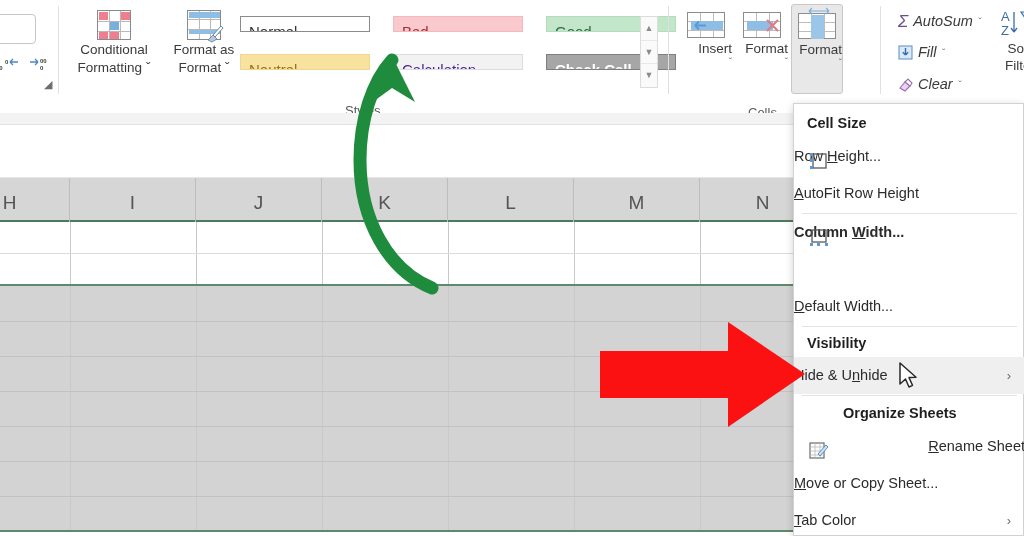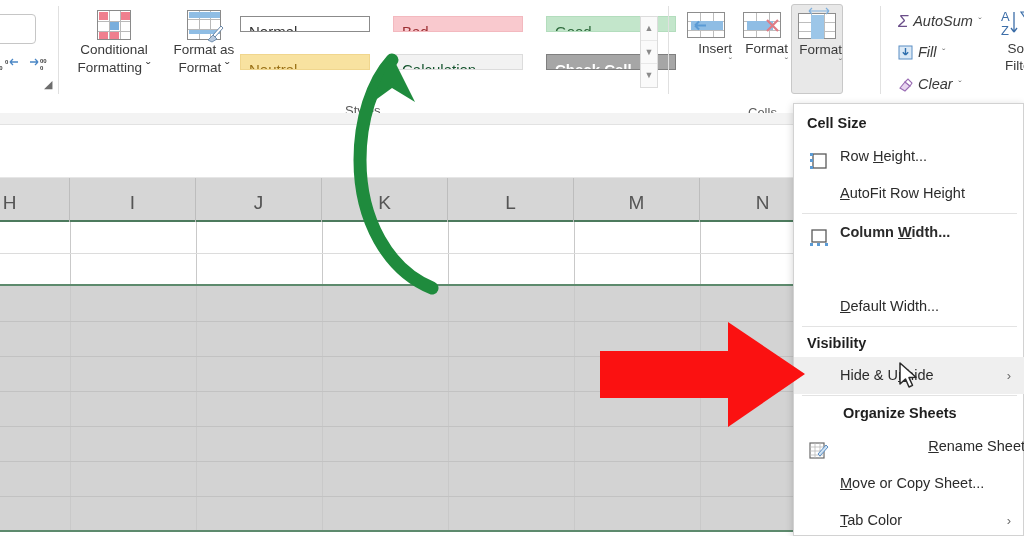--- a/index.html
+++ b/index.html
@@ -68,21 +68,21 @@
   .style-cell {
     position:absolute; width:130px; height:16px;
     border:1px solid #d0d0d0; background:#fff;
     font-size:15px; line-height:30px; padding-left:8px;
     white-space:nowrap; overflow:hidden; cursor:pointer;
   }
   .sc-normal { left:0; top:0; border-color:#8b8b8b; color:#333; }
   .sc-bad    { left:153px; top:0; background:#f9c9ce; color:#9c2f33; border-color:#f3b9bf;}
   .sc-good   { left:306px; top:0; background:#c3e6cb; color:#2e6b3c; border-color:#b3ddbd;}
   .sc-neutral{ left:0; top:38px; background:#f8e2a0; color:#9a7116; border-color:#f0d68e;}
-  .sc-calc   { left:153px; top:38px; background:#f2f2f2; color:#14532d; border-color:#dcdcdc;}
+  .sc-calc   { left:153px; top:38px; background:#f2f2f2; color:#4c1d95; border-color:#dcdcdc;}
   .sc-check  { left:306px; top:38px; background:#a6a6a6; color:#ffffff; border-color:#7f7f7f; font-weight:bold;}
 
   #styles-scroll {
     position:absolute; left:640px; top:16px; width:18px; height:72px;
     border:1px solid #dcdcdc; background:#fafafa;
   }
   .ss-btn {
     position:absolute; left:0; width:16px; height:23px;
     font-size:9px; color:#8b8b8b; text-align:center; line-height:23px; cursor:pointer;
   }
@@ -163,21 +163,21 @@
     background:#ffffff; border:1px solid #d2d2d2;
     box-shadow:0 2px 8px rgba(0,0,0,.18);
     font-size:14.5px; color:#2b2b2b;
   }
   .menu-header {
     position:absolute; left:0; width:231px; height:30px; line-height:30px;
     padding-left:13px; font-weight:bold; font-size:14.5px; color:#1f1f1f;
   }
   .menu-item {
     position:absolute; left:0; width:231px; height:37px; line-height:37px;
-    padding-left:46px; cursor:pointer; white-space:nowrap;
+    cursor:pointer; white-space:nowrap;
   }
   .menu-item.hl { background:#efefef; }
   .menu-sep {
     position:absolute; left:8px; width:215px; height:1px; background:#e3e3e3;
   }
   .menu-item .sub-chv {
     position:absolute; right:14px; top:0; font-size:13px; color:#6a6a6a;
   }
   .mi-ico { position:absolute; left:15px; top:9px; width:20px; height:18px; }
   .u { text-decoration:underline; }

